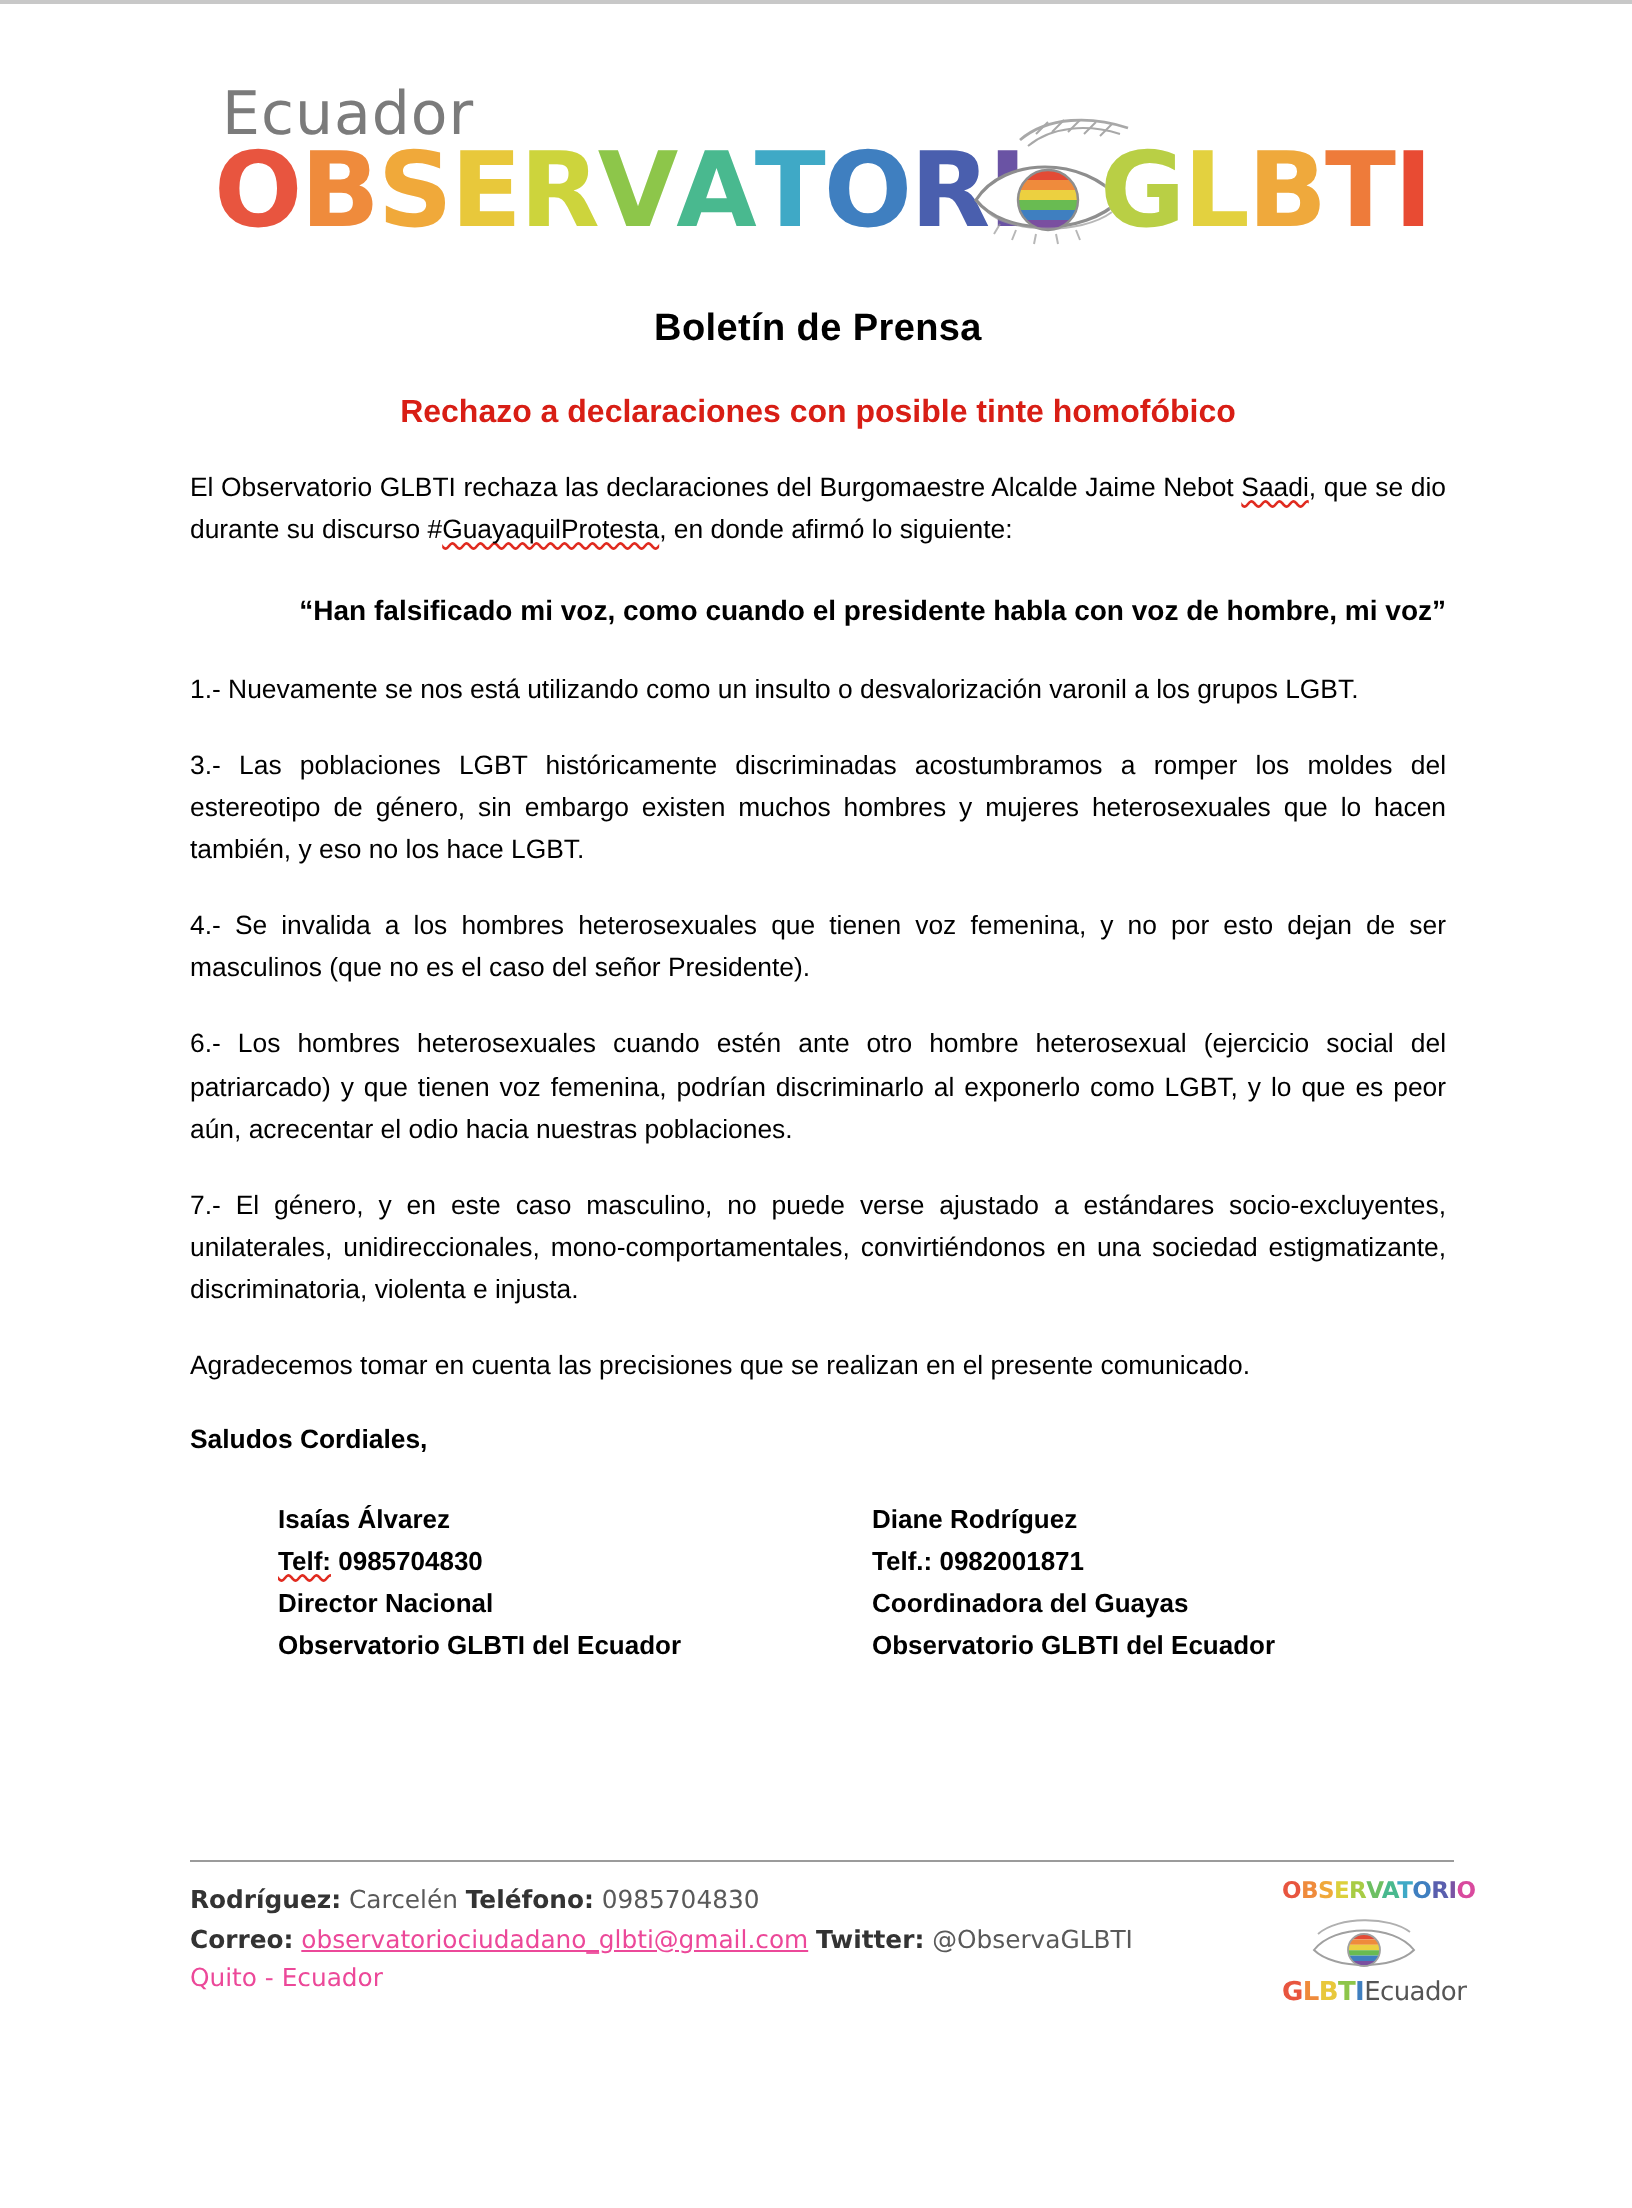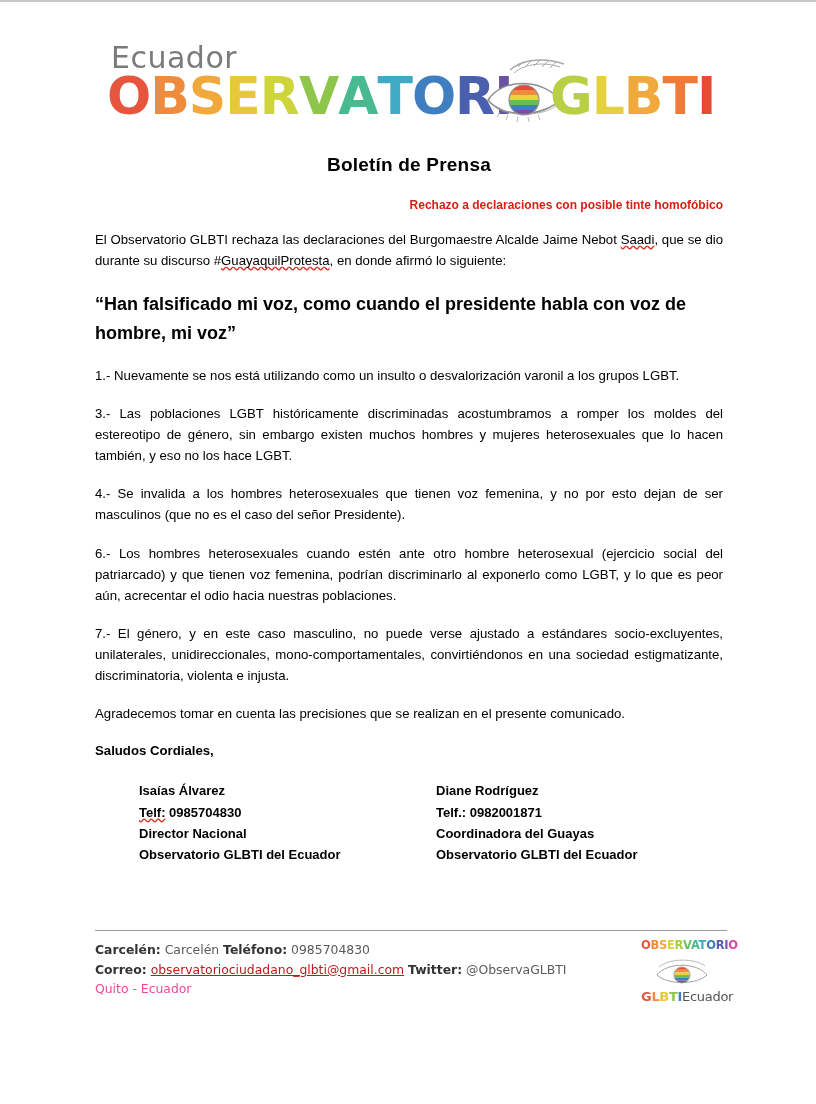--- a/index.html
+++ b/index.html
@@ -71,37 +71,37 @@
 
   
   .doc-title {
     text-align: center;
     font-size: 19px;
     font-weight: bold;
     margin: 4px 0 0 0;
     letter-spacing: 0.2px;
   }
   .doc-subtitle {
-    text-align: right;
-    font-size: 12px;
+    text-align: center;
+    font-size: 16px;
     font-weight: bold;
     color: #d81e15;
     margin: 22px 0 0 0;
   }
 
   
   p.body {
     text-align: justify;
     font-size: 13.2px;
     line-height: 1.60;
     margin: 17px 0 0 0;
   }
   p.quote {
-    text-align: left;
-    font-size: 18px;
+    text-align: right;
+    font-size: 14px;
     font-weight: bold;
     line-height: 1.6;
     margin: 19px 0 0 0;
   }
   .spell {
     text-decoration: underline wavy #e02b20;
     text-decoration-skip-ink: none;
   }
   .closing {
     font-size: 13.2px;
@@ -135,21 +135,21 @@
   }
   .footer-text {
     flex: 1;
     font-size: 12.4px;
     line-height: 1.58;
     color: #595959;
     font-family: "DejaVu Sans", sans-serif;
   }
   .footer-text b { color: #333333; }
   .footer-link {
-    color: #b91c1c;
+    color: #ec4899;
     text-decoration: underline;
   }
   .footer-quito { color: #ec4899; }
 
   .footer-logo {
     width: 88px;
     height: 64px;
     position: relative;
     margin-left: 4px;
     flex: none;
@@ -254,21 +254,21 @@
         <div class="sig-line"><span>Telf.:</span> <span>0982001871</span></div>
         <div class="sig-line">Coordinadora del Guayas</div>
         <div class="sig-line">Observatorio GLBTI del Ecuador</div>
       </div>
     </div>
 
   </div>
 
   <div class="footer">
     <div class="footer-text">
-      <div><b>Carcelén:</b> <span>Carcelén</span> <b>Teléfono:</b> <span>0985704830</span></div>
+      <div><b>Rodríguez:</b> <span>Carcelén</span> <b>Teléfono:</b> <span>0985704830</span></div>
       <div><b>Correo:</b> <a class="footer-link" href="#">observatoriociudadano_glbti@gmail.com</a> <b>Twitter:</b> <span>@ObservaGLBTI</span></div>
       <div class="footer-quito">Quito - Ecuador</div>
     </div>
 
     <div class="footer-logo">
       <div class="fl-word fl-observatorio">
         <span style="color:#e8553f">O</span><span style="color:#ef8b3c">B</span><span style="color:#f0a93a">S</span><span style="color:#dcd03c">E</span><span style="color:#a8cc45">R</span><span style="color:#6dbf63">V</span><span style="color:#49b98f">A</span><span style="color:#3fa9c6">T</span><span style="color:#3f7fc0">O</span><span style="color:#5a5fae">R</span><span style="color:#7a53a4">I</span><span style="color:#d94a9e">O</span>
       </div>
       <div class="fl-eye">
         <svg viewBox="0 0 58 32" width="58" height="32">

